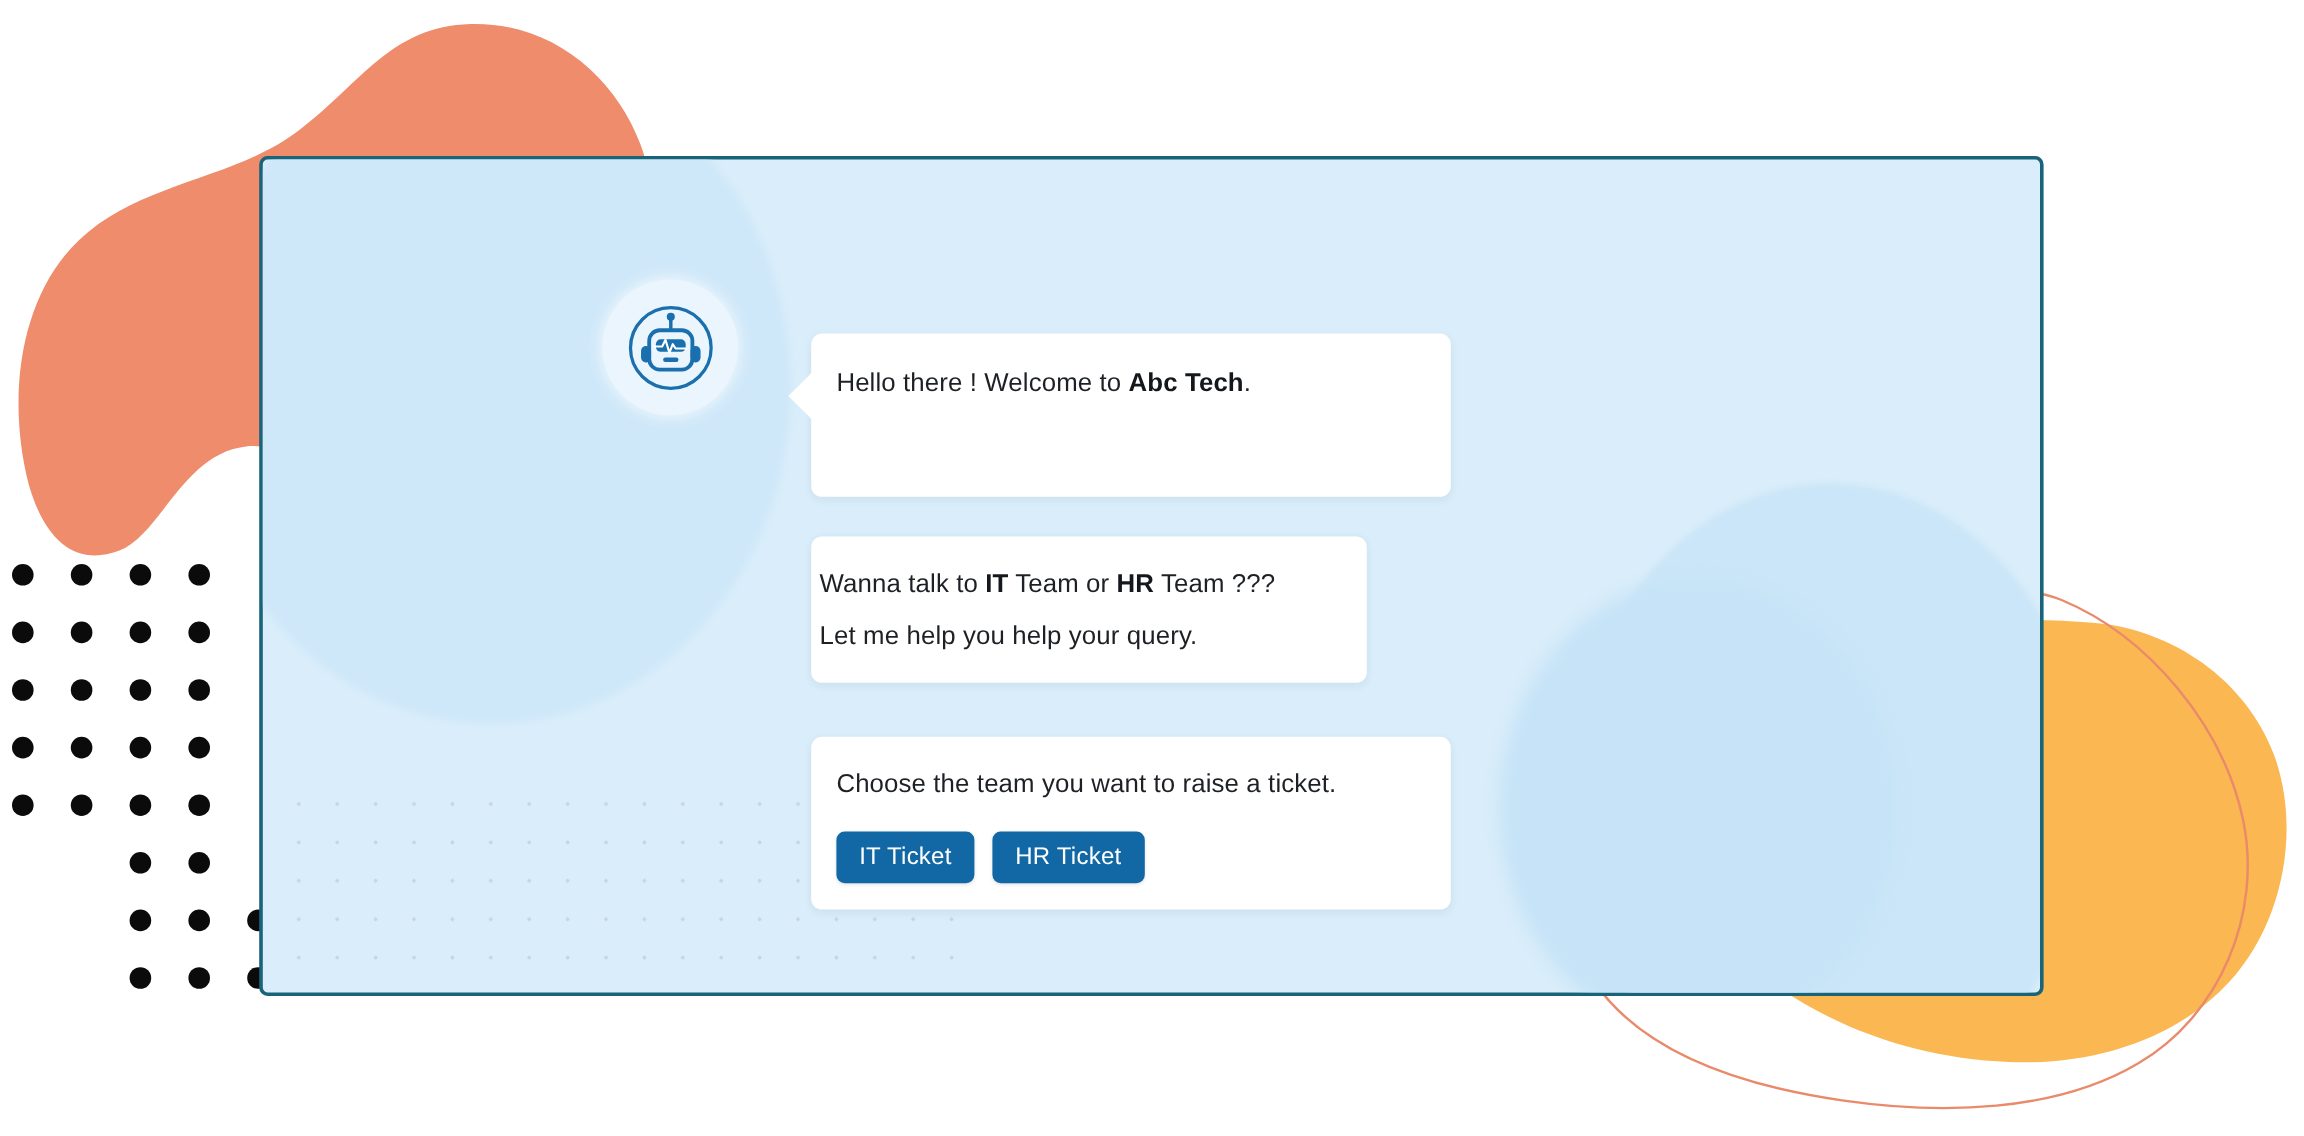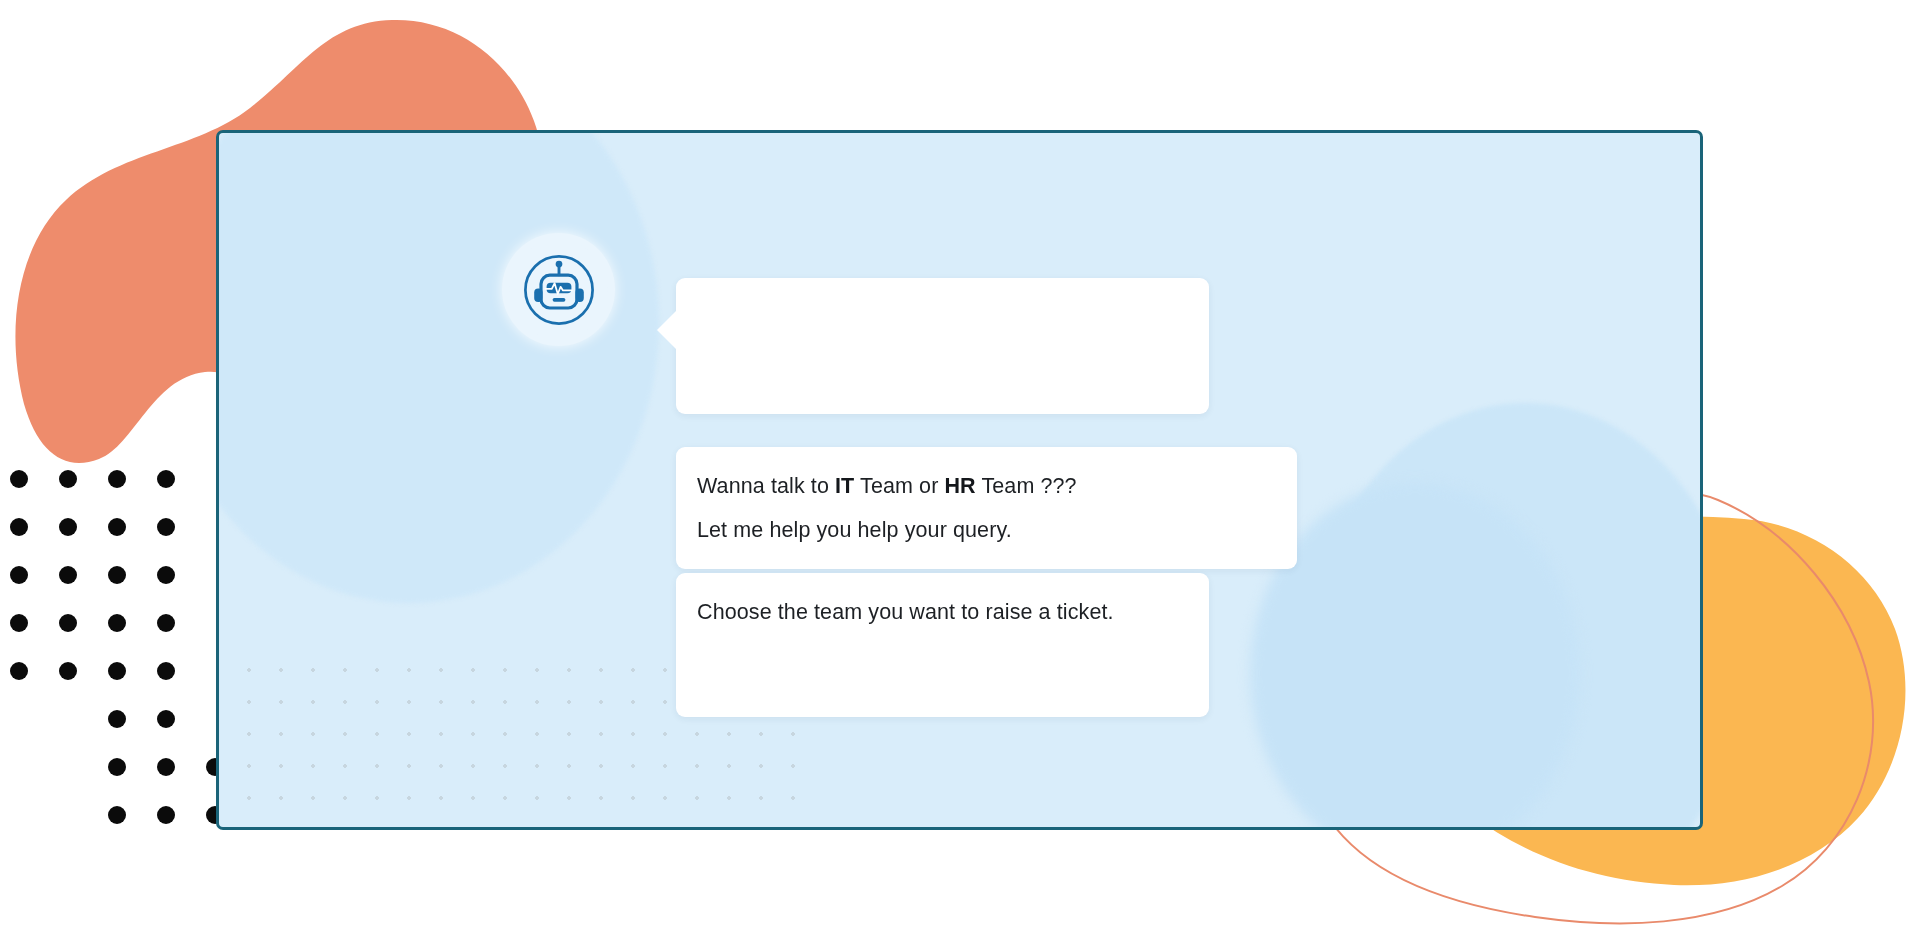--- a/index.html
+++ b/index.html
@@ -164,29 +164,29 @@
     top: 145px;
     width: 533px;
     height: 136px;
     padding: 28px 0 0 21px;
   }
   #msg-1 p + p { margin-top: 16px; }
 
   #msg-2 {
     left: 457px;
     top: 314px;
-    width: 621px;
+    width: 463px;
     height: 122px;
-    padding: 26px 0 0 21px;
+    padding: 26px 0 0 7px;
   }
   #msg-2 p + p { margin-top: 16px; }
 
   #msg-3 {
     left: 457px;
-    top: 440px;
+    top: 481px;
     width: 533px;
     height: 144px;
     padding: 26px 0 0 21px;
   }
 
   .btn-row {
     display: flex;
     gap: 15px;
     margin-top: 25px;
   }
@@ -301,27 +301,32 @@
 
           <rect x="34.5" y="41" width="31" height="13" rx="5" fill="#1a6fae"></rect>
           <path d="M 33 48.5 L 41 48.5 L 44.5 41.5 L 48.5 55 L 52 46 L 55 50.5 L 66 50.5" fill="none" stroke="#ffffff" stroke-width="2.2" stroke-linecap="round" stroke-linejoin="round"></path>
 
           <rect x="42" y="60" width="16" height="4.6" rx="2.3" fill="#1a6fae"></rect>
         </svg>
       </div>
 
       <div class="msg" id="msg-1">
         <span class="tail"></span>
+        <p>Hello there ! Welcome to <b>Abc Tech</b>.</p>
       </div>
 
       <div class="msg" id="msg-2">
         <p>Wanna talk to <b>IT</b> Team or <b>HR</b> Team ???</p>
         <p>Let me help you help your query.</p>
       </div>
 
       <div class="msg" id="msg-3">
         <p>Choose the team you want to raise a ticket.</p>
+        <div class="btn-row">
+          <button class="ticket-btn">IT Ticket</button>
+          <button class="ticket-btn">HR Ticket</button>
+        </div>
       </div>
 
     </div>
   </div>
 
 </div>
 
 </body></html>

